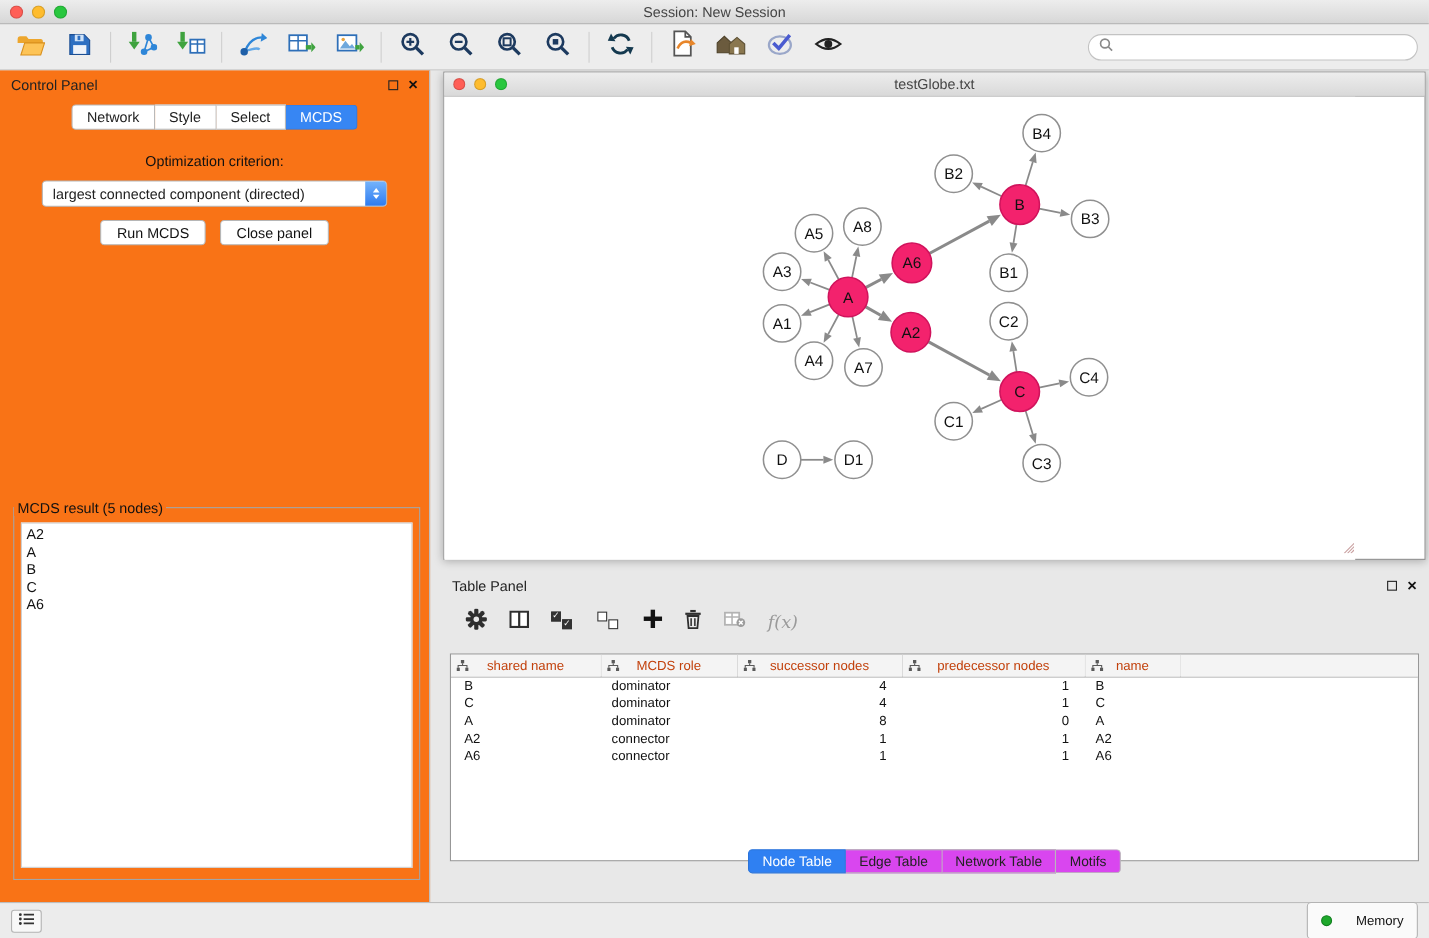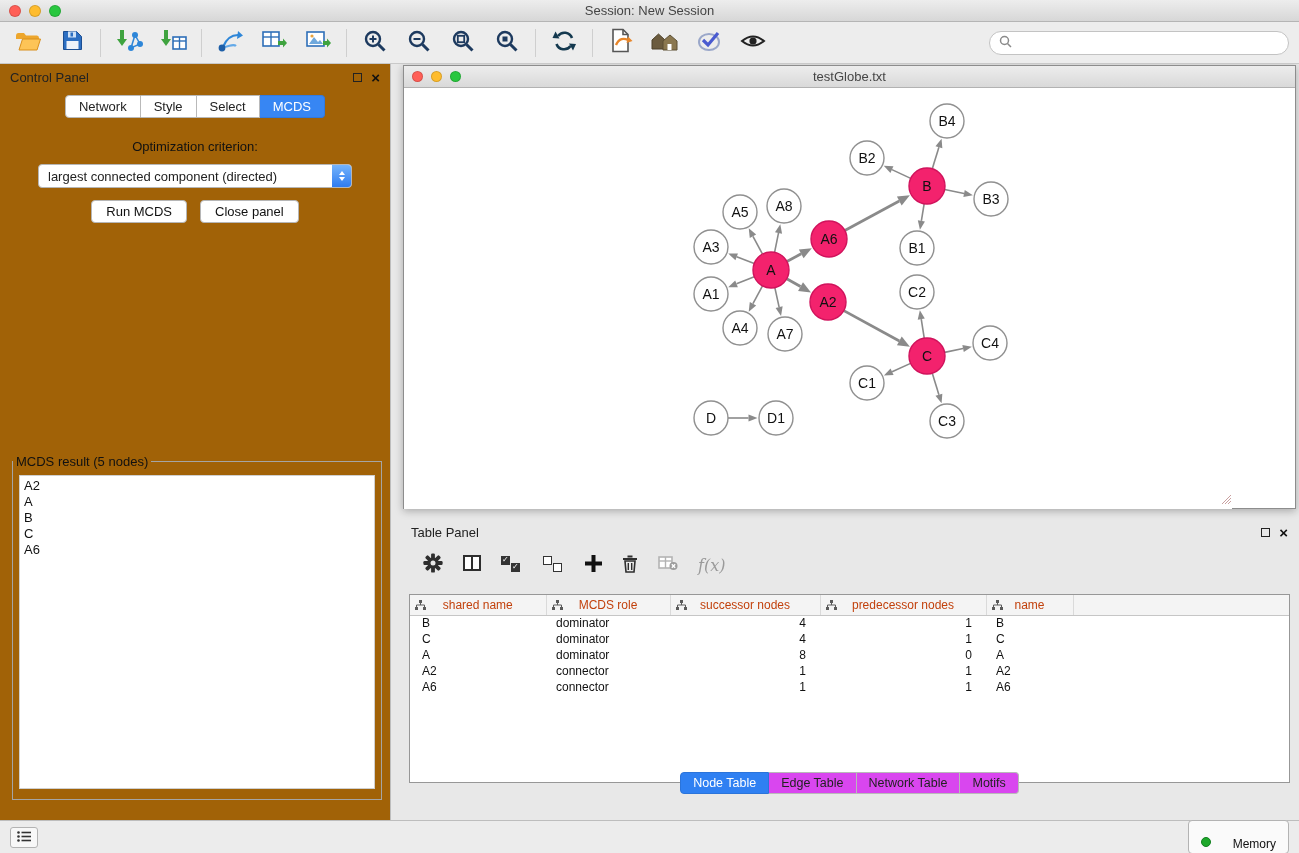--- a/index.html
+++ b/index.html
@@ -17,21 +17,21 @@
   
   .toolbar{height:42px;background:#ededed;border-bottom:1px solid #c9c9c9;display:flex;align-items:center;padding:0 10px}
   .tb-group{display:flex;align-items:center;gap:8px}
   .tb-btn{width:36px;height:34px;display:flex;align-items:center;justify-content:center;border-radius:4px;cursor:default}
   .tb-sep{width:1px;height:28px;background:#cfcfcf;margin:0 10px}
   .searchbox{margin-left:auto;width:300px;height:24px;background:#fff;border:1px solid #c3c3c3;border-radius:13px;display:flex;align-items:center;padding:0 9px;gap:6px}
   .searchbox input{border:none;outline:none;flex:1;font-size:13px;font-family:"Liberation Sans",sans-serif;background:transparent}
 
   
   .main{position:absolute;top:64px;left:0;right:0;bottom:33px;display:flex}
-  .control-panel{width:391px;background:#a16207;border-right:1px solid #bdbdbd;position:relative;flex:none}
+  .control-panel{width:391px;background:#f97316;border-right:1px solid #bdbdbd;position:relative;flex:none}
   .right-pane{flex:1;position:relative;overflow:hidden}
 
   
   .cp-header{height:26px;display:flex;align-items:center;padding:0 10px;font-size:13px}
   .panel-btns{margin-left:auto;display:flex;gap:9px;align-items:center}
   .float-ico{width:9px;height:9px;border:1.5px solid #222;display:inline-block}
   .close-ico{font-size:15px;font-weight:bold;color:#111;line-height:1}
   .seg{display:flex;justify-content:center;margin-top:5px}
   .seg-btn{font-size:13px;padding:3px 13px;background:#fff;border:1px solid #b9b9b9;border-left:none;color:#222;cursor:default}
   .seg-btn:first-child{border-left:1px solid #b9b9b9;border-radius:4px 0 0 4px}
@@ -78,21 +78,21 @@
   tbody td:first-child{padding-left:12px}
   .tp-tabs{position:absolute;left:0;right:0;bottom:21px;display:flex;justify-content:center}
   .tp-tab{font-size:12.5px;padding:3px 12px;background:#d946ef;border:1px solid #b9b9b9;border-left:none;color:#222;cursor:default}
   .tp-tab:first-child{border-left:1px solid #b9b9b9;border-radius:4px 0 0 4px}
   .tp-tab:last-child{border-radius:0 4px 4px 0}
   .tp-tab.active{background:#2f80f2;border-color:#2b74da;color:#fff}
 
   
   .statusbar{position:absolute;bottom:0;left:0;right:0;height:33px;background:#ececec;border-top:1px solid #bdbdbd;display:flex;align-items:center;padding:0 10px}
   .sb-left-btn{width:28px;height:21px;background:#f8f8f8;border:1px solid #b3b3b3;border-radius:3px;display:flex;align-items:center;justify-content:center}
-  .memory-btn{margin-left:auto;height:22px;background:#fafafa;border:1px solid #b3b3b3;border-radius:4px;display:flex;align-items:flex-start;gap:22px;padding:16px 12px;font-size:12px;color:#111}
+  .memory-btn{margin-left:auto;height:22px;background:#fafafa;border:1px solid #b3b3b3;border-radius:4px;display:flex;align-items:center;gap:22px;padding:16px 12px;font-size:12px;color:#111}
   .mem-dot{width:10px;height:10px;border-radius:50%;background:#1ea82b;border:1px solid #128020}
 </style>
 </head>
 <body>
 
 <div class="app">
 
   <div class="titlebar">
     <div class="traffic">
       <span class="light red"></span>

